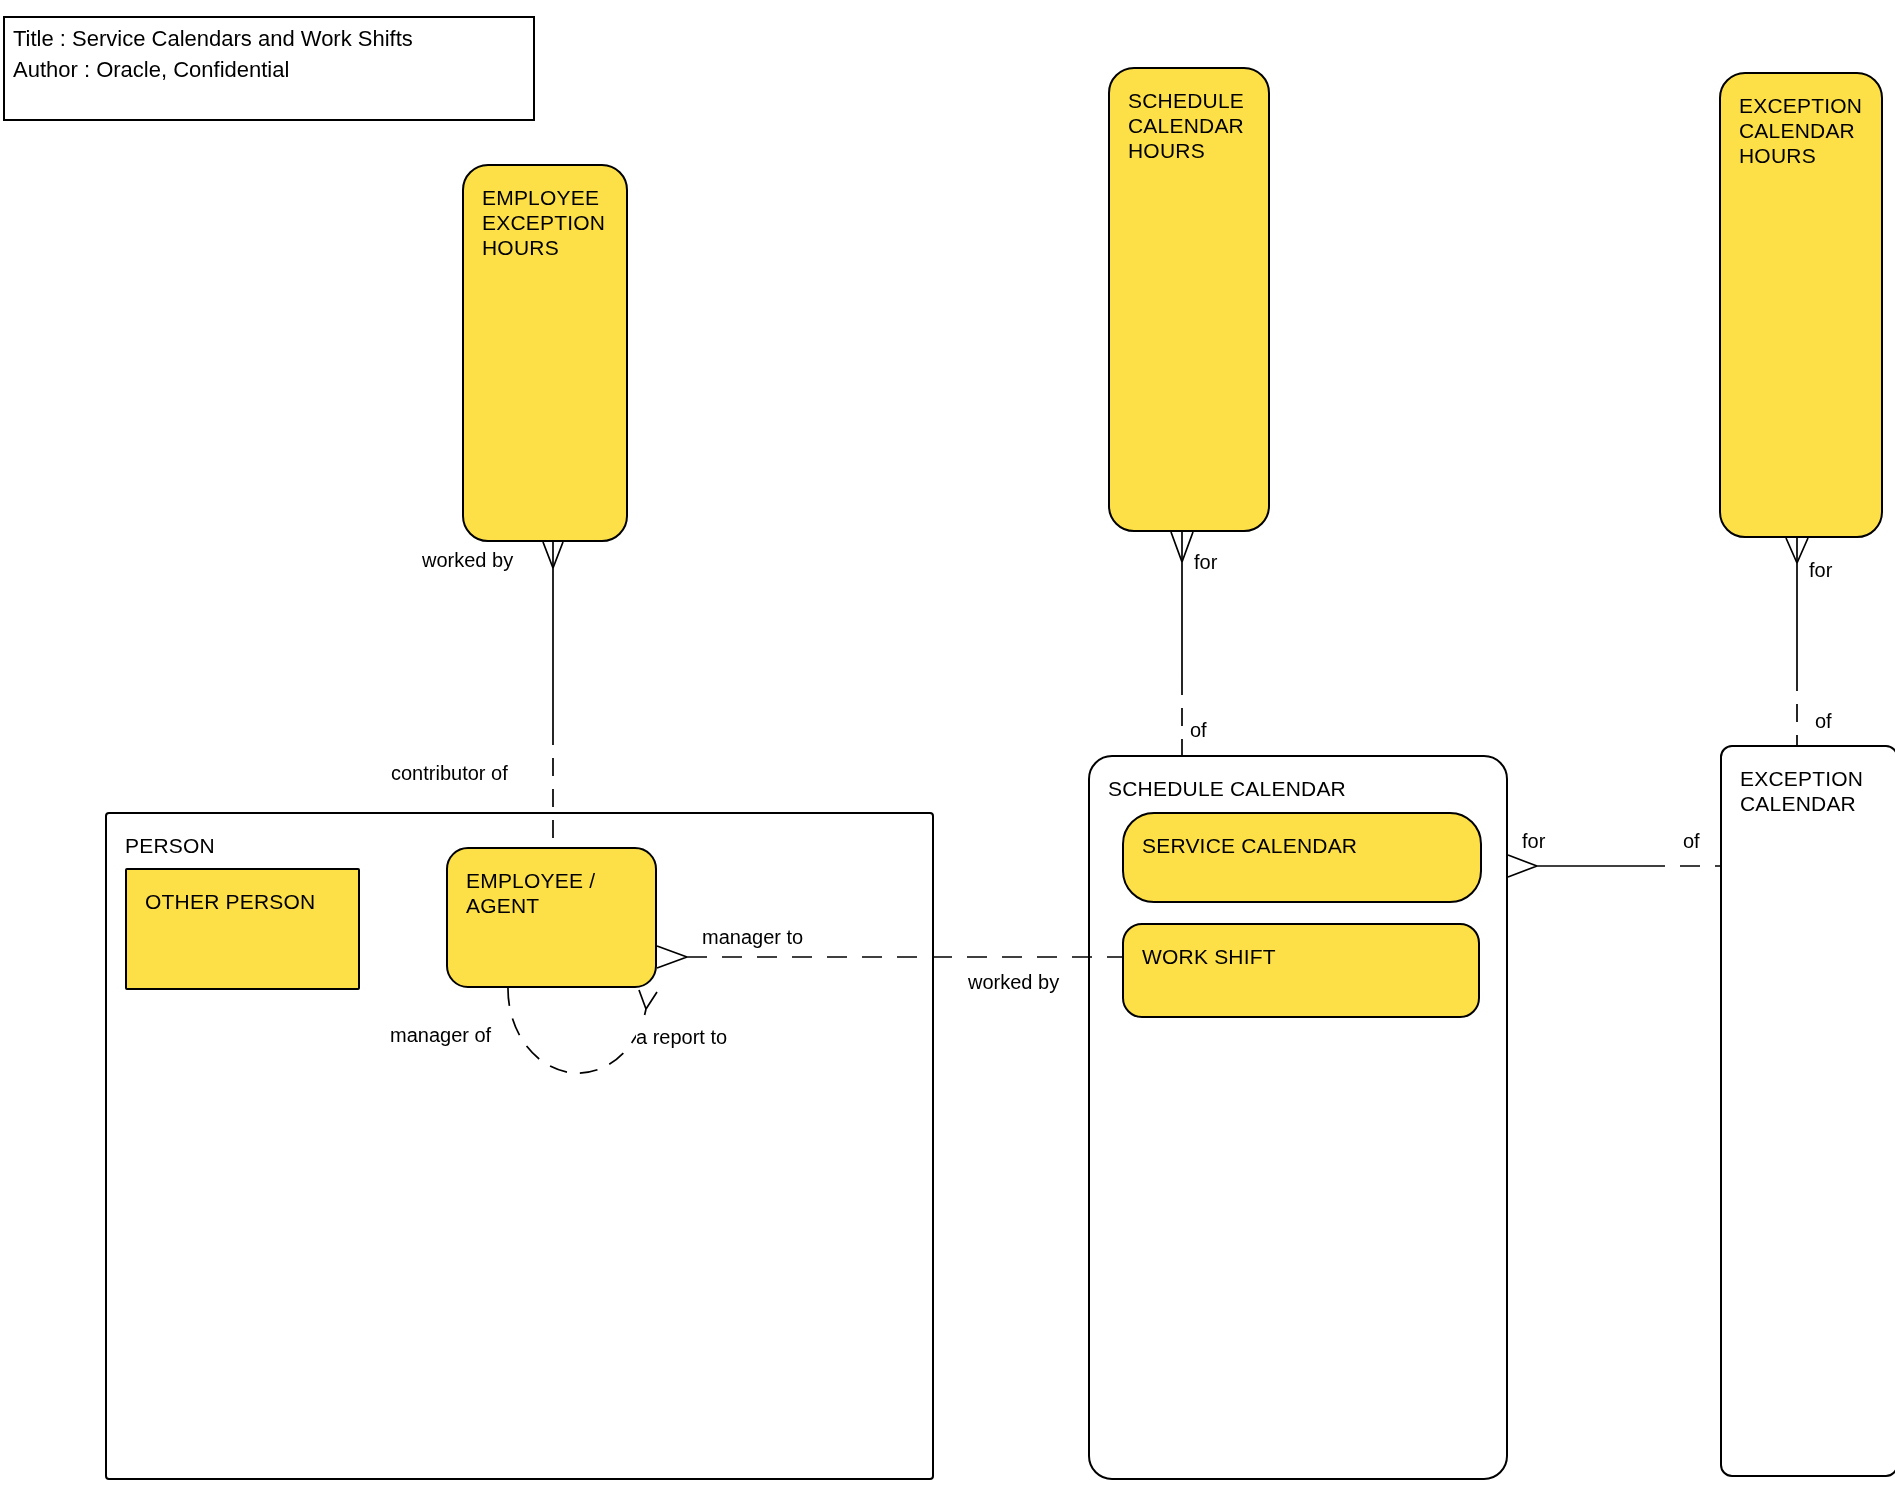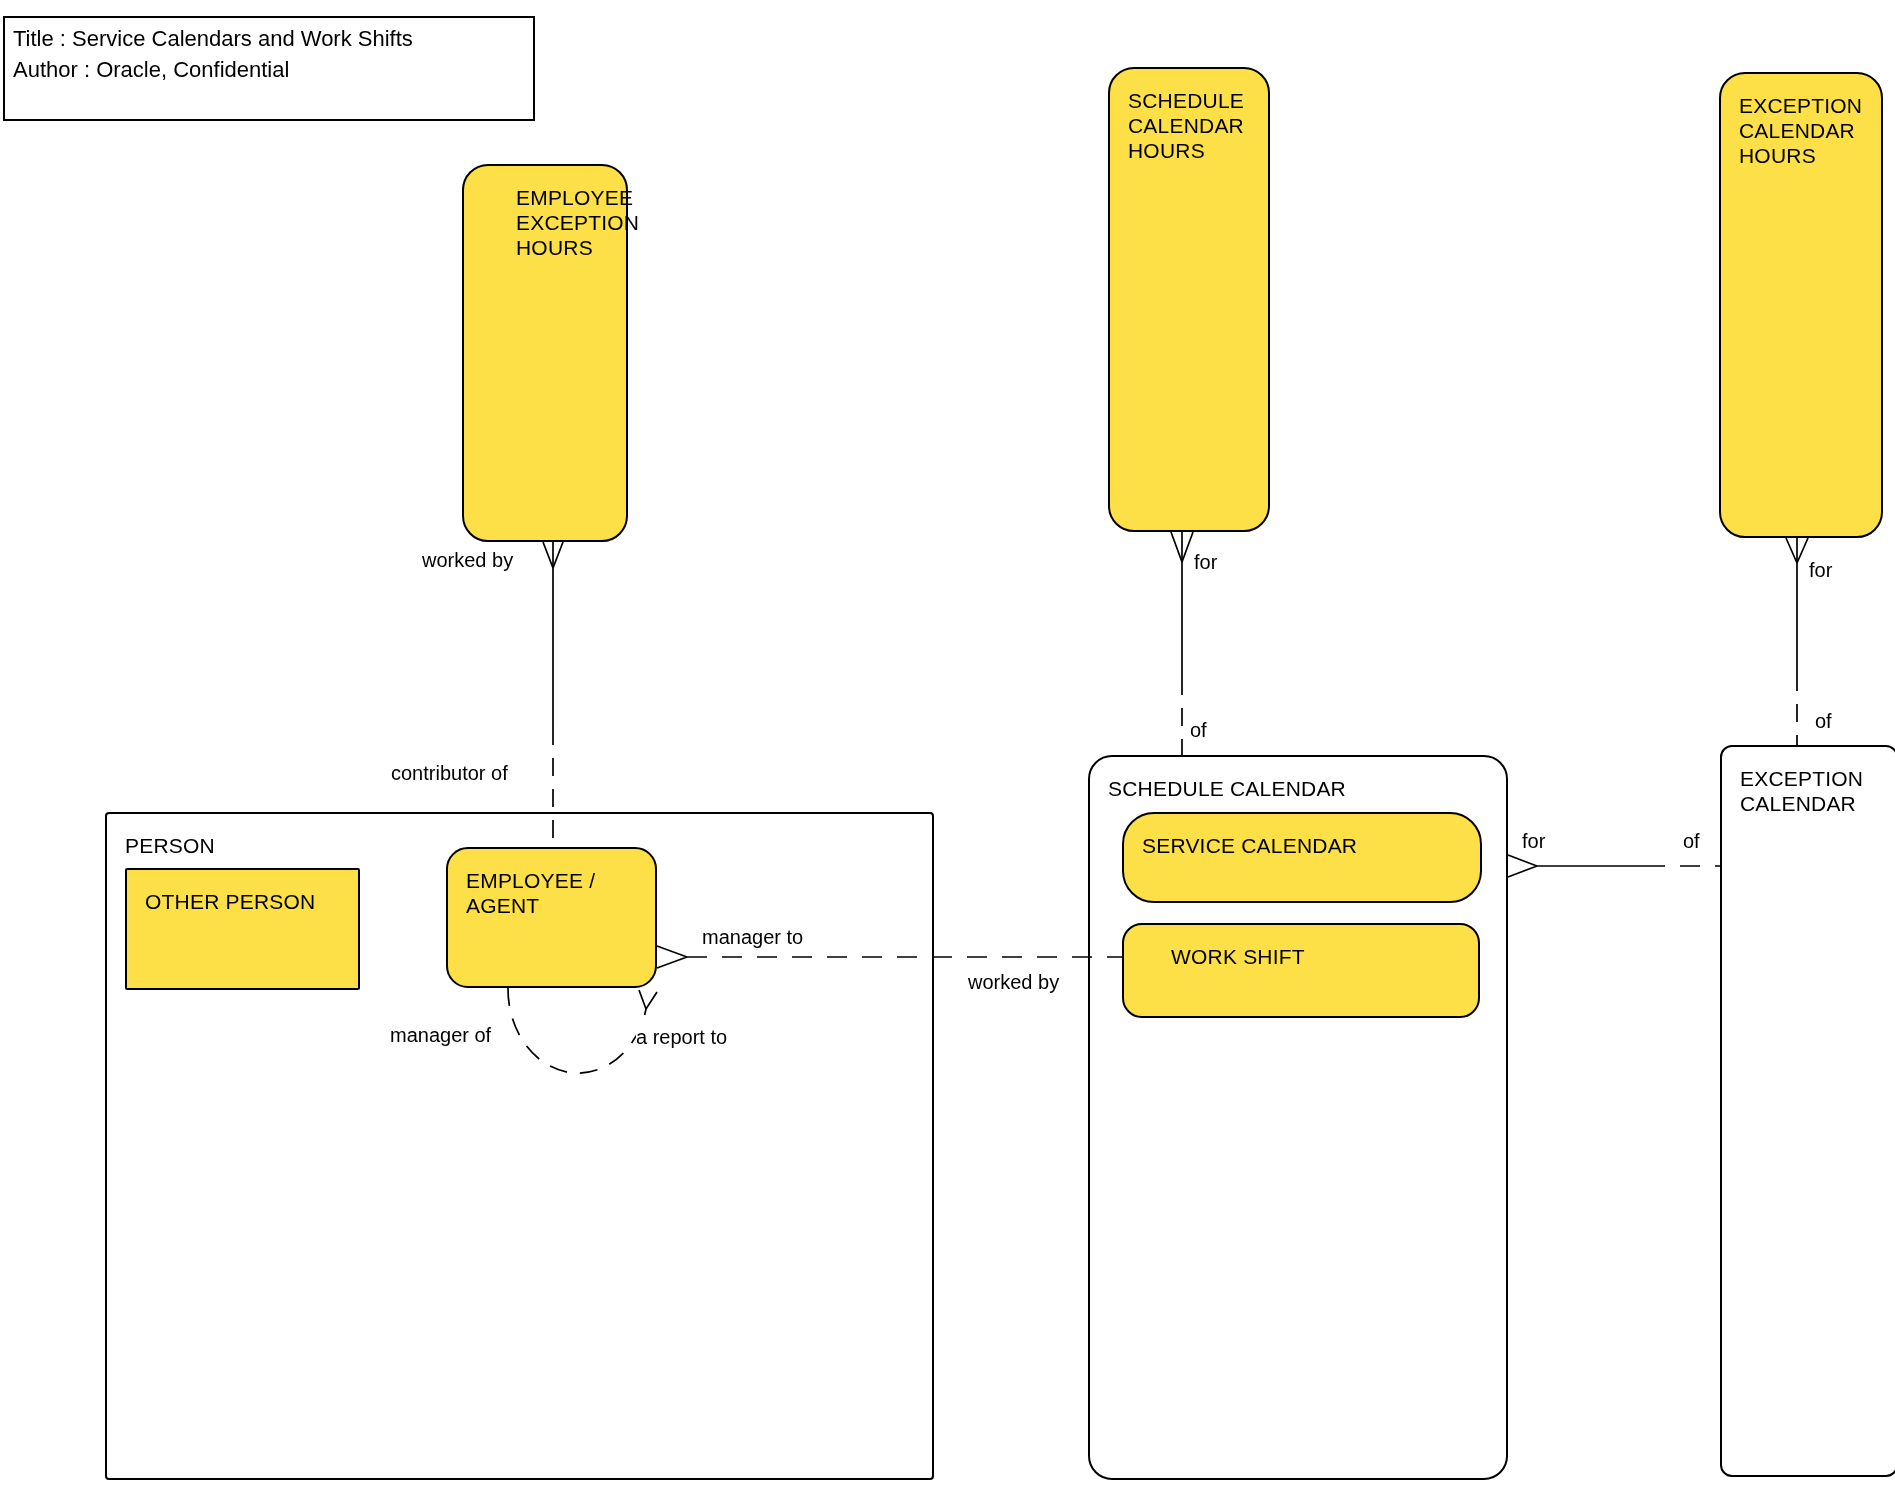--- a/index.html
+++ b/index.html
@@ -54,30 +54,30 @@
     background: #ffffff;
   }
   .rel-label {
     position: absolute;
     font-size: 20px;
     line-height: 22px;
     white-space: nowrap;
     background: #ffffff;
   }
   
-  #employee-exception-hours { left: 462px; top: 164px; width: 166px; height: 378px; border-radius: 26px; padding-left: 34px; }
+  #employee-exception-hours { left: 462px; top: 164px; width: 166px; height: 378px; border-radius: 26px; }
   #schedule-calendar-hours  { left: 1108px; top: 67px; width: 162px; height: 465px; border-radius: 26px; }
   #exception-calendar-hours { left: 1719px; top: 72px; width: 164px; height: 466px; border-radius: 26px; }
   #person                   { left: 105px; top: 812px; width: 829px; height: 668px; border-radius: 4px; }
   #other-person             { left: 125px; top: 868px; width: 235px; height: 122px; border-radius: 2px; }
   #employee-agent           { left: 446px; top: 847px; width: 211px; height: 141px; border-radius: 22px; }
   #employee-agent .entity-label { padding-right: 28px; }
   #schedule-calendar        { left: 1088px; top: 755px; width: 420px; height: 725px; border-radius: 24px; }
   #service-calendar         { left: 1122px; top: 812px; width: 360px; height: 91px; border-radius: 32px; }
-  #work-shift               { left: 1122px; top: 923px; width: 358px; height: 95px; border-radius: 20px; padding-left: 29px; }
+  #work-shift               { left: 1122px; top: 923px; width: 358px; height: 95px; border-radius: 20px; }
   #exception-calendar       { left: 1720px; top: 745px; width: 178px; height: 732px; border-radius: 12px; }
 </style>
 </head>
 <body>
 
 <div id="canvas">
 
   <svg id="connector-layer" viewBox="0 0 1895 1499" xmlns="http://www.w3.org/2000/svg" fill="none" stroke="#000000" stroke-width="1.7">
 
     <g>

